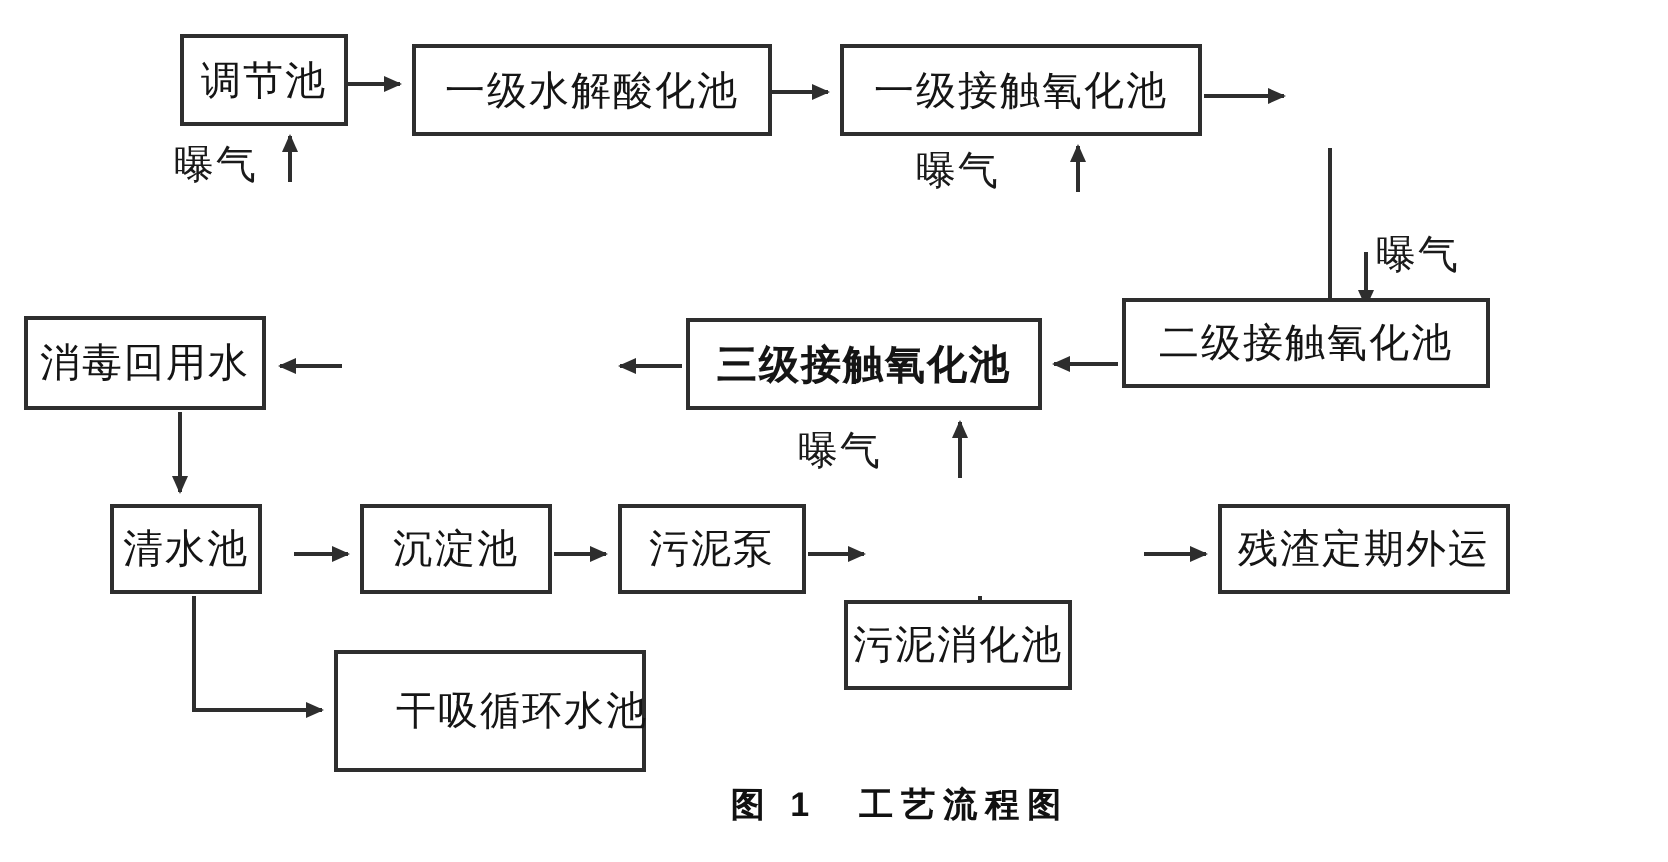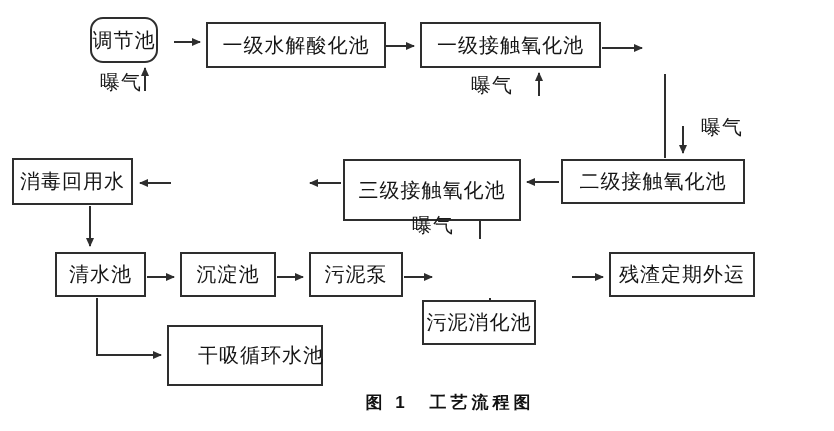--- a/index.html
+++ b/index.html
@@ -16,21 +16,20 @@
     border:2px solid #2e2e2e;
     background:#ffffff;
     display:flex;align-items:center;justify-content:center;
     font-size:20px;letter-spacing:1px;color:#151515;
     white-space:nowrap;
   }
   .aeration{
     position:absolute;
     font-size:20px;color:#1a1a1a;letter-spacing:1px;
     white-space:nowrap;
-    margin-left:13px;
   }
   #edges{position:absolute;left:0;top:0;width:834px;height:431px;pointer-events:none;}
   .caption{
     position:absolute;left:300px;top:391px;width:300px;
     text-align:center;
     font-size:17px;font-weight:bold;color:#111;letter-spacing:4px;
     white-space:nowrap;
   }
 </style>
 </head>
@@ -68,29 +67,29 @@
       <line x1="277" y1="277" x2="303" y2="277" marker-end="url(#ah)"></line>
       <line x1="404" y1="277" x2="432" y2="277" marker-end="url(#ah)"></line>
       <line x1="572" y1="277" x2="603" y2="277" marker-end="url(#ah)"></line>
 
       <line x1="490" y1="298" x2="490" y2="307"></line>
 
       <polyline points="97,298 97,355 161,355" marker-end="url(#ah)"></polyline>
     </g>
   </svg>
 
-  <div class="node" style="left:90px;top:17px;width:68px;height:46px;border-radius:13px;">调节池</div>
+  <div class="node" style="left:90px;top:17px;width:84px;height:46px;">调节池</div>
   <div class="node" style="left:206px;top:22px;width:180px;height:46px;">一级水解酸化池</div>
   <div class="node" style="left:420px;top:22px;width:181px;height:46px;">一级接触氧化池</div>
 
   <div class="node" style="left:12px;top:158px;width:121px;height:47px;">消毒回用水</div>
-  <div class="node" style="left:343px;top:159px;width:178px;height:62px;">三级接触氧化池</div>
-  <div class="node" style="left:561px;top:159px;width:184px;height:45px;text-align:right;">二级接触氧化池</div>
+  <div class="node" style="left:343px;top:159px;width:178px;height:46px;font-weight:bold;">三级接触氧化池</div>
+  <div class="node" style="left:561px;top:149px;width:184px;height:45px;text-align:right;">二级接触氧化池</div>
 
-  <div class="node" style="left:55px;top:252px;width:91px;height:45px;">清水池</div>
+  <div class="node" style="left:55px;top:252px;width:76px;height:45px;">清水池</div>
   <div class="node" style="left:180px;top:252px;width:96px;height:45px;">沉淀池</div>
   <div class="node" style="left:309px;top:252px;width:94px;height:45px;">污泥泵</div>
   <div class="node" style="left:422px;top:252px;width:114px;height:45px;margin-top:48px;">污泥消化池</div>
   <div class="node" style="left:609px;top:252px;width:146px;height:45px;">残渣定期外运</div>
 
   <div class="node" style="left:167px;top:325px;width:156px;height:61px;padding-left:32px;">干吸循环水池</div>
 
   <div class="aeration" style="left:87px;top:69px;">曝气</div>
   <div class="aeration" style="left:458px;top:72px;">曝气</div>
   <div class="aeration" style="left:688px;top:114px;">曝气</div>

